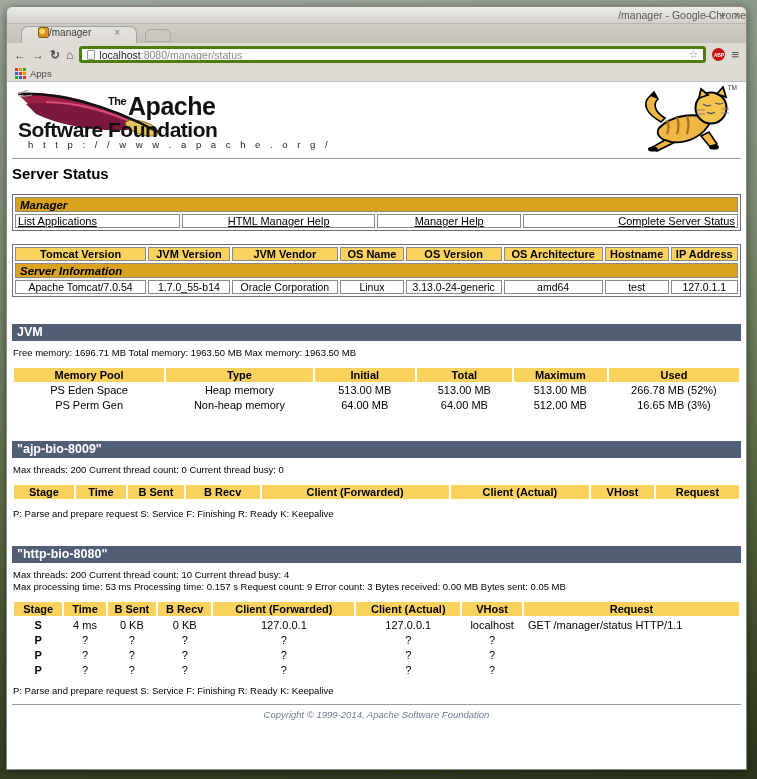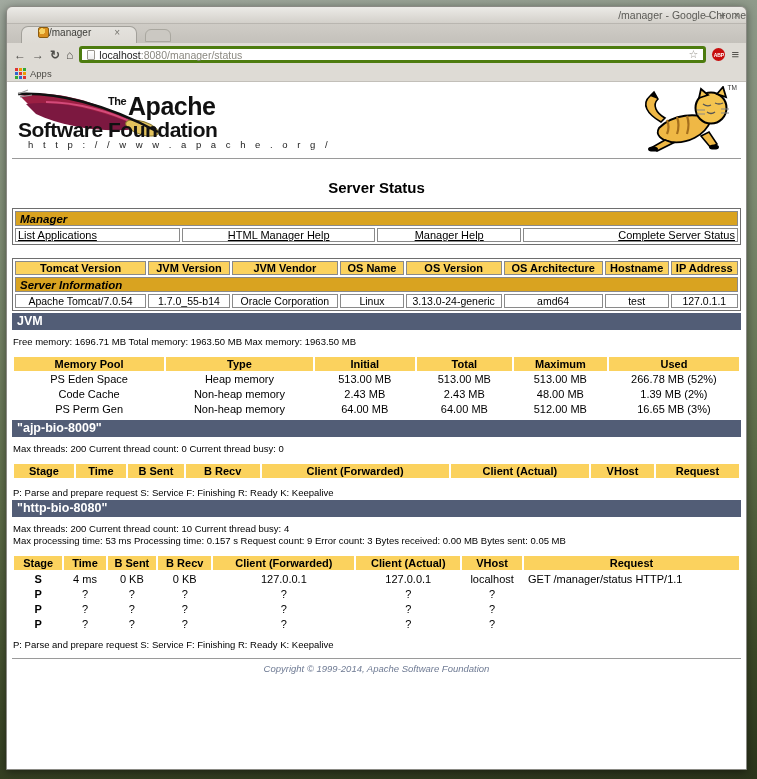--- a/index.html
+++ b/index.html
@@ -66,40 +66,40 @@
   .asf-l2 { position:absolute; left:2px; top:32px; font-weight:bold; font-size:21px;
     letter-spacing:-.5px; color:#111; white-space:nowrap; }
   .asf-l3 { position:absolute; left:12px; top:53px; font-size:9.5px; letter-spacing:3.5px;
     color:#222; white-space:nowrap; }
   .tomcat { position:relative; width:104px; height:66px; margin-right:2px; }
   .tm { position:absolute; right:-2px; top:-2px; font-size:6.5px; color:#333; }
 
   .rule { border:none; border-top:1px solid #9a9a9a; margin:2px 0 4px 0; }
   .rule2 { border:none; border-top:1px solid #9a9a9a; margin:8px 0 4px 0; }
 
-  .page-title { text-align:center; font-size:15px; font-weight:bold; margin:20px 0 12px 0; }
+  .page-title { text-align:left; font-size:15px; font-weight:bold; margin:6px 0 12px 0; }
 
   table { width:100%; table-layout:fixed; border-collapse:separate; border-spacing:2px;
     font-size:11px; }
   .tbl-border { border:1px solid #6e6e6e; }
   .tbl-border th, .tbl-border td { border:1px solid #8a8a8a; }
   th.sec-title { background:#D9A320; font-style:italic; font-weight:bold; text-align:left;
     font-size:11.5px; padding:0 4px; height:15px; }
   th { background:#FBD25E; font-weight:bold; text-align:center; padding:0 2px; height:14px;
     font-size:11px; overflow:hidden; white-space:nowrap; }
   td { text-align:center; padding:0 2px; height:13px; overflow:hidden; white-space:nowrap; }
   .links-row td { background:#fff; }
   .links-row a { color:#000; font-size:11px; }
   .ta-l { text-align:left!important; } .ta-r { text-align:right!important; }
 
   .mgr { margin-bottom:13px; }
   .srvinfo td { font-size:10.5px; }
 
   .section-bar { background:#525D76; color:#fff; font-weight:bold; font-size:12.5px;
-    padding:1px 5px 2px 5px; margin-top:2px; }
+    padding:1px 5px 2px 5px; margin-top:27px; }
   .stats { font-size:9.5px; margin:6px 0 0 1px; line-height:1.35; }
   .legend { font-size:9.5px; margin:7px 0 0 1px; }
   .plain { margin-top:6px; }
   .plain th, .plain td { border:none; }
   .conn td:first-child { font-weight:bold; }
   .conn-http td:last-child { text-align:left; padding-left:4px; }
 
   .copyright { text-align:center; font-size:9.5px; font-style:italic; color:#6f7b94;
     margin:4px 0 10px 0; }
 
@@ -285,28 +285,20 @@
       <tbody>
           <tr>
             <td>PS Eden Space</td>
             <td>Heap memory</td>
             <td>513.00 MB</td>
             <td>513.00 MB</td>
             <td>513.00 MB</td>
             <td>266.78 MB (52%)</td>
           </tr>
           <tr>
-            <td>Code Cache</td>
-            <td>Non-heap memory</td>
-            <td>2.43 MB</td>
-            <td>2.43 MB</td>
-            <td>48.00 MB</td>
-            <td>1.39 MB (2%)</td>
-          </tr>
-          <tr>
             <td>PS Perm Gen</td>
             <td>Non-heap memory</td>
             <td>64.00 MB</td>
             <td>64.00 MB</td>
             <td>512.00 MB</td>
             <td>16.65 MB (3%)</td>
           </tr>
         </tbody>
     </table>
 

